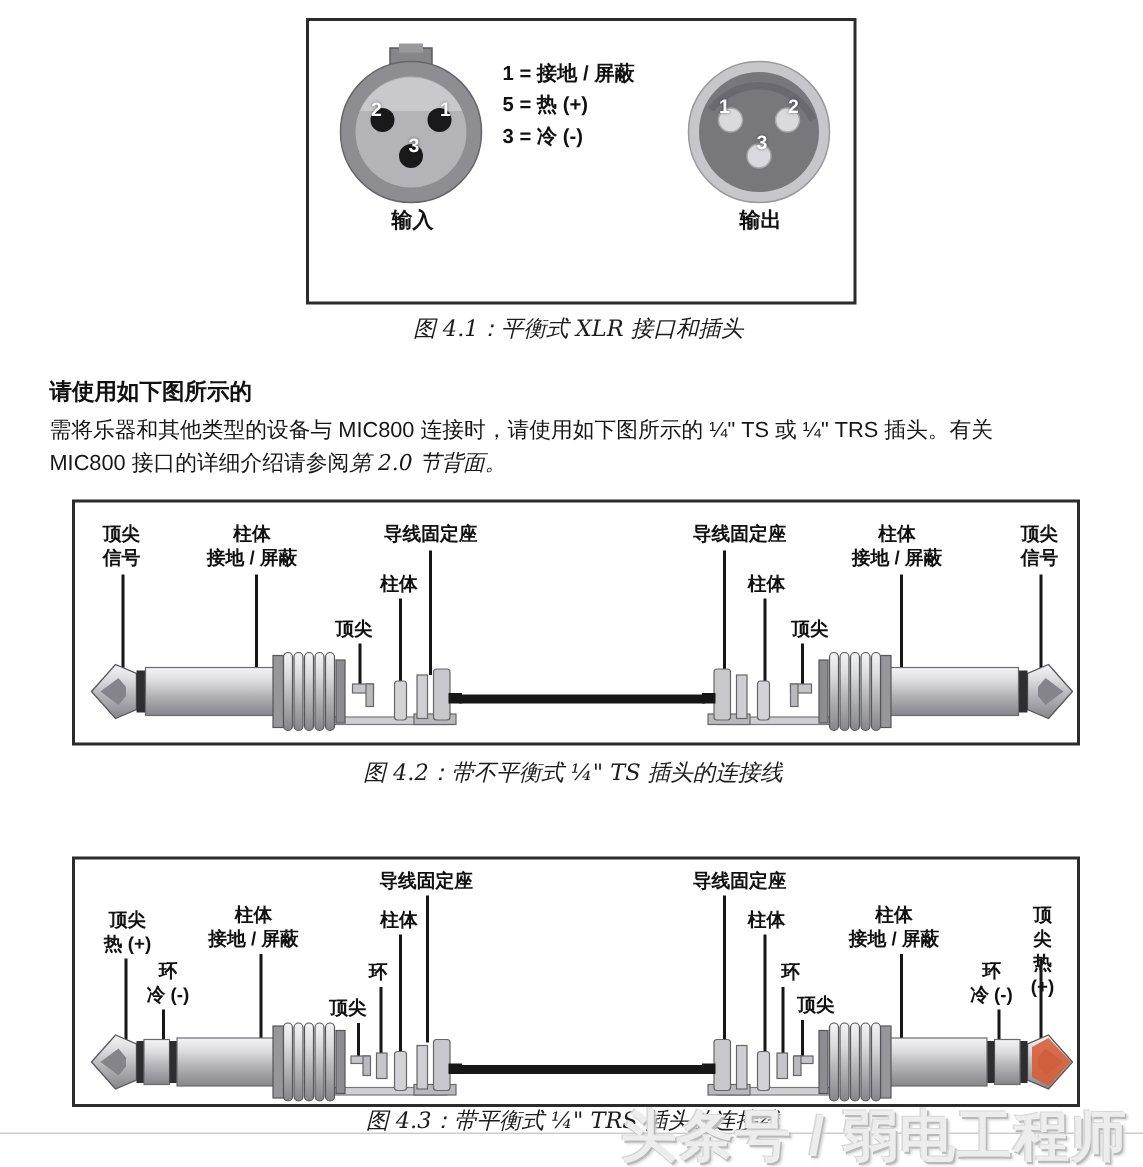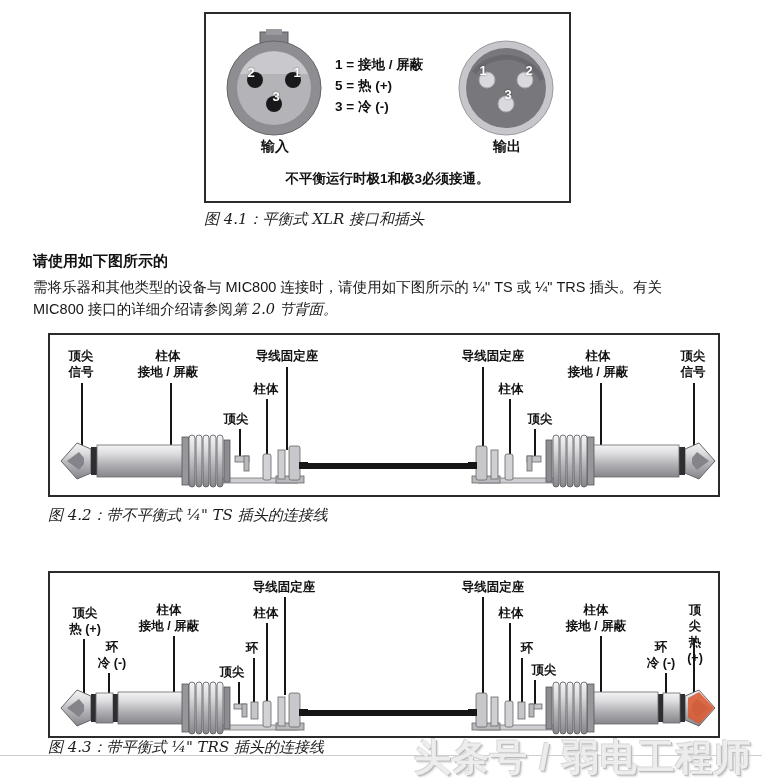--- a/index.html
+++ b/index.html
@@ -6,21 +6,21 @@
   #page{position:relative;width:762px;height:778px;background:#ffffff;overflow:hidden;
         font-family:"Liberation Sans",sans-serif;color:#1a1a1a;}
   .abs{position:absolute;}
   
   .figbox{position:absolute;border:2px solid #2b2b2b;background:#fff;}
   
   .dlab{position:absolute;transform:translateX(-50%);text-align:center;
         font-size:12.5px;font-weight:bold;line-height:16px;white-space:pre-line;color:#111;}
   .ld{position:absolute;width:2px;background:#161616;}
   
-  .caption{position:absolute;text-align:left;font-family:"DejaVu Serif","Liberation Serif",serif;
+  .caption{position:absolute;text-align:center;font-family:"DejaVu Serif","Liberation Serif",serif;
            font-style:italic;font-size:15px;color:#1c1c1c;}
   
   .heading{position:absolute;font-size:15px;font-weight:bold;color:#111;}
   .para{position:absolute;font-size:14.5px;line-height:22px;color:#161616;}
   .para em{font-family:"DejaVu Serif","Liberation Serif",serif;font-style:italic;}
   
   .legend-line{font-size:13.5px;font-weight:600;color:#111;line-height:21px;}
   .pinnum{position:absolute;transform:translateX(-50%);font-size:13px;font-weight:bold;color:#fff;
           text-shadow:0 0 2px rgba(0,0,0,.55);}
   .conn-label{position:absolute;transform:translateX(-50%);font-size:14px;font-weight:bold;color:#111;}
@@ -119,36 +119,35 @@
 <div id="page">
 
   <div class="figbox" style="left:204px;top:12px;width:363px;height:187px;">
     <svg class="abs" style="left:14px;top:14px;width:110px;height:110px;">
         <use href="#xlr-female"></use>
       </svg>
     <span class="pinnum" style="left:45px;top:51px;">2</span>
     <span class="pinnum" style="left:91px;top:51px;">1</span>
     <span class="pinnum" style="left:70px;top:75px;">3</span>
 
-    <div class="abs" style="left:129px;top:40px;">
+    <div class="abs" style="left:129px;top:24px;">
       <div class="legend-line">1 = 接地 / 屏蔽</div>
       <div class="legend-line">5 = 热 (+)</div>
       <div class="legend-line">3 = 冷 (-)</div>
     </div>
 
     <svg class="abs" style="left:246px;top:14px;width:110px;height:110px;">
         <use href="#xlr-male"></use>
       </svg>
     <span class="pinnum" style="left:277px;top:49px;">1</span>
     <span class="pinnum" style="left:323px;top:49px;">2</span>
     <span class="pinnum" style="left:302px;top:73px;">3</span>
 
     <span class="conn-label" style="left:69px;top:124px;">输入</span>
     <span class="conn-label" style="left:301px;top:124px;">输出</span>
-    <div class="note" style="top:156px;">不平衡运行时极1和极3必须接通。</div>
   </div>
   <div class="caption" style="left:204px;top:210px;width:363px;">图 4.1：平衡式 XLR 接口和插头</div>
 
   <div class="heading" style="left:33px;top:252px;">请使用如下图所示的</div>
   <div class="para" style="left:33px;top:276px;width:716px;">
     <span>需将乐器和其他类型的设备与 MIC800 连接时，请使用如下图所示的 ¼" TS 或 ¼" TRS 插头。有关</span><br>
     <span>MIC800 接口的详细介绍请参阅</span><em>第 2.0 节背面。</em>
   </div>
 
   <div class="figbox" style="left:48px;top:333px;width:668px;height:160px;">

